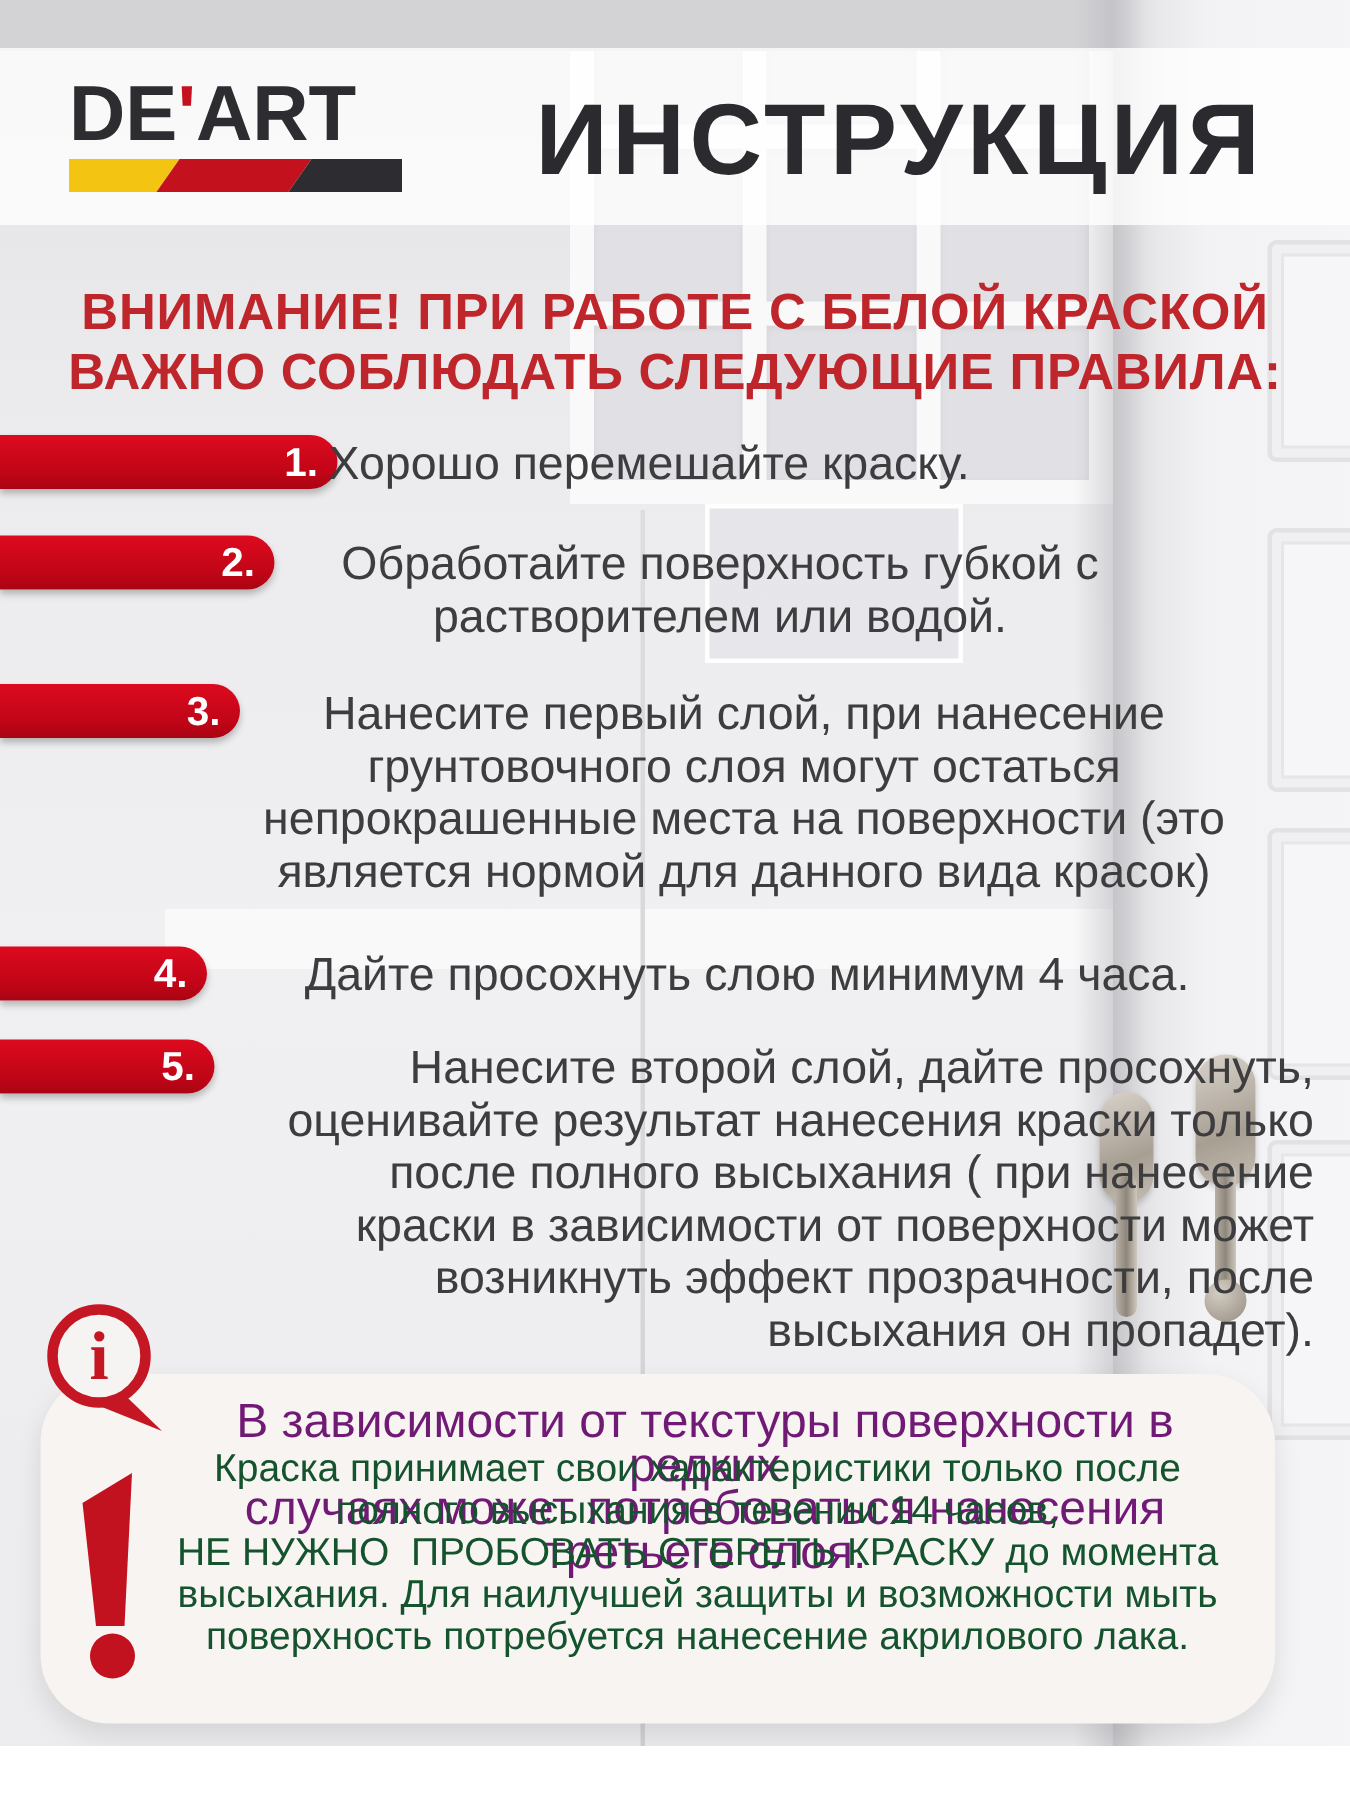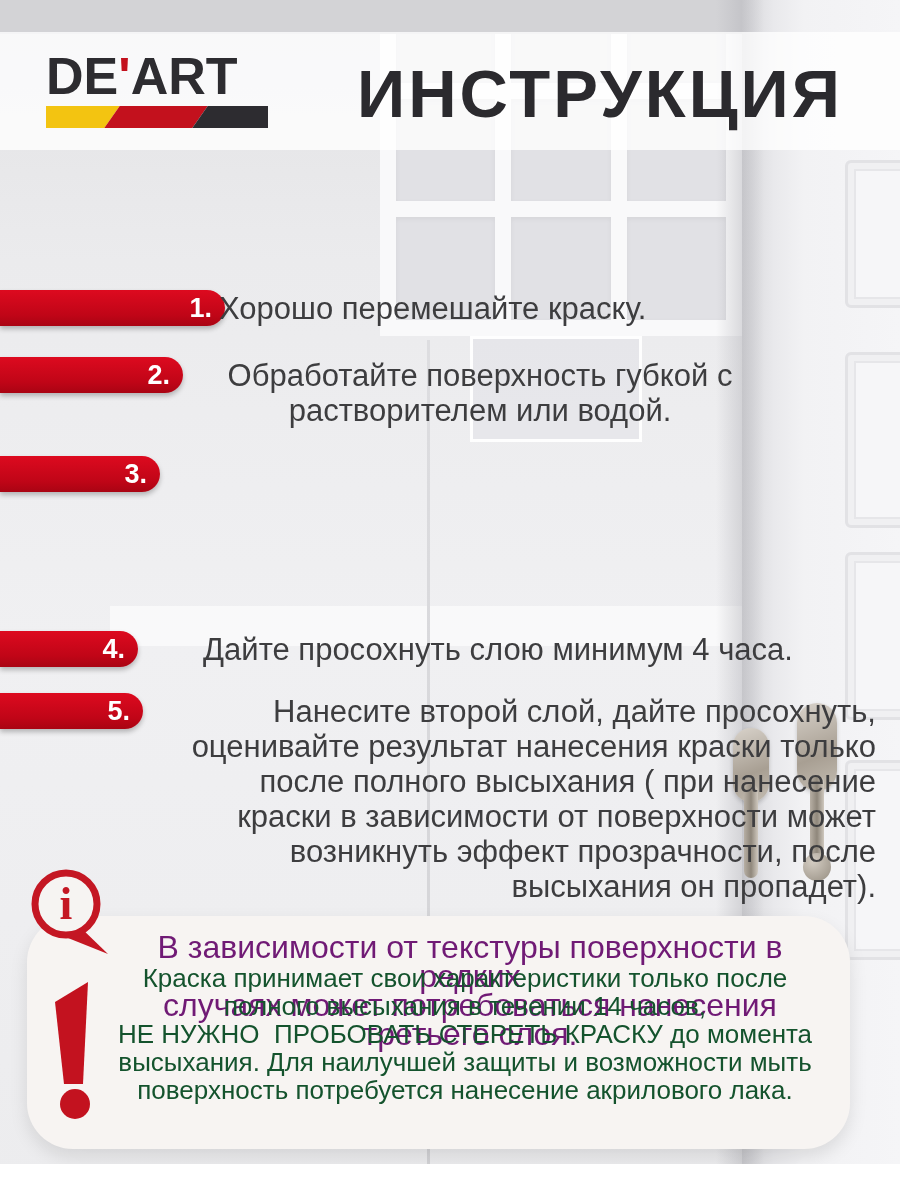--- a/index.html
+++ b/index.html
@@ -129,35 +129,41 @@
   <div class="title-band"></div>
   <div class="logo">
     <div class="logo-text"><span>DE</span><span class="apos">'</span><span>ART</span></div>
     <div class="logo-stripe">
       <div class="seg seg-yellow"></div>
       <div class="seg seg-red"></div>
       <div class="seg seg-black"></div>
     </div>
   </div>
   <h1 class="title">ИНСТРУКЦИЯ</h1>
+  <div class="warning">ВНИМАНИЕ! ПРИ РАБОТЕ С БЕЛОЙ КРАСКОЙ
+ВАЖНО СОБЛЮДАТЬ СЛЕДУЮЩИЕ ПРАВИЛА:</div>
 
   <div class="step-banner b1">
       <span>1.</span>
     </div>
   <div class="step-text t1">Хорошо перемешайте краску.</div>
 
   <div class="step-banner b2">
       <span>2.</span>
     </div>
   <div class="step-text t2">Обработайте поверхность губкой с
 растворителем или водой.</div>
 
   <div class="step-banner b3">
       <span>3.</span>
     </div>
+  <div class="step-text t3">Нанесите первый слой, при нанесение
+грунтовочного слоя могут остаться
+непрокрашенные места на поверхности (это
+является нормой для данного вида красок)</div>
 
   <div class="step-banner b4">
       <span>4.</span>
     </div>
   <div class="step-text t4">Дайте просохнуть слою минимум 4 часа.</div>
 
   <div class="step-banner b5">
       <span>5.</span>
     </div>
   <div class="step-text t5">Нанесите второй слой, дайте просохнуть,

